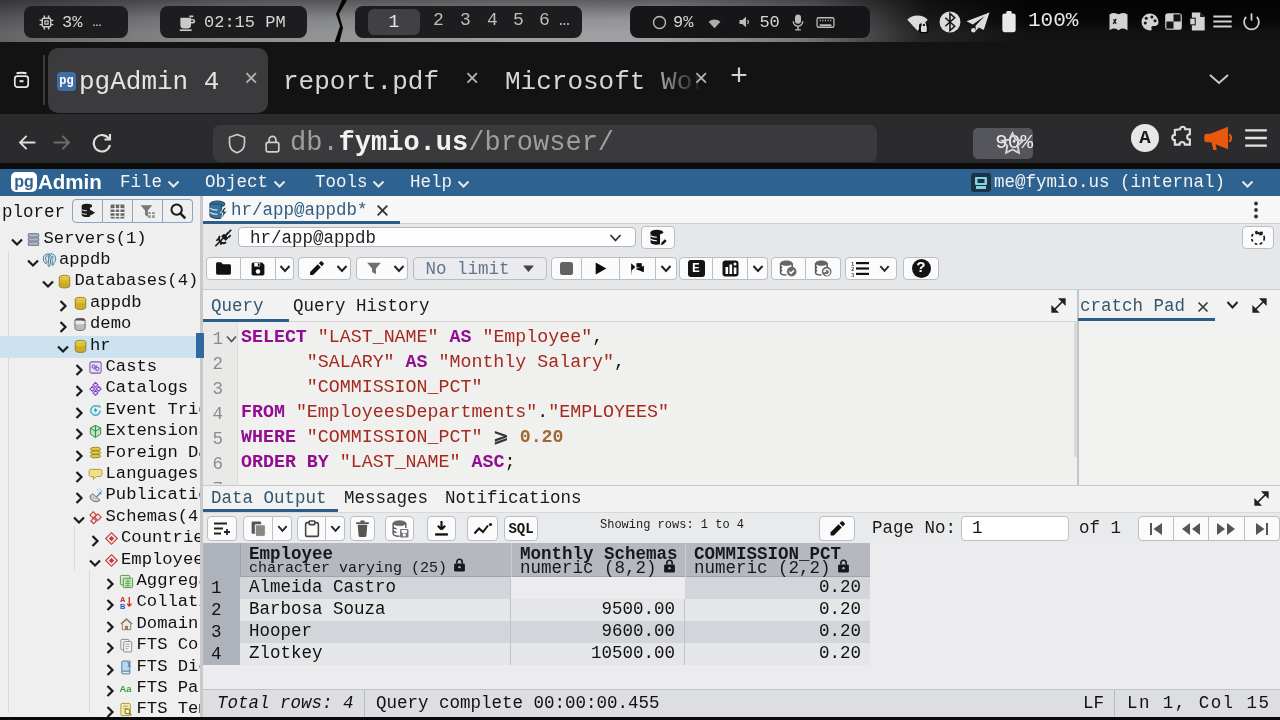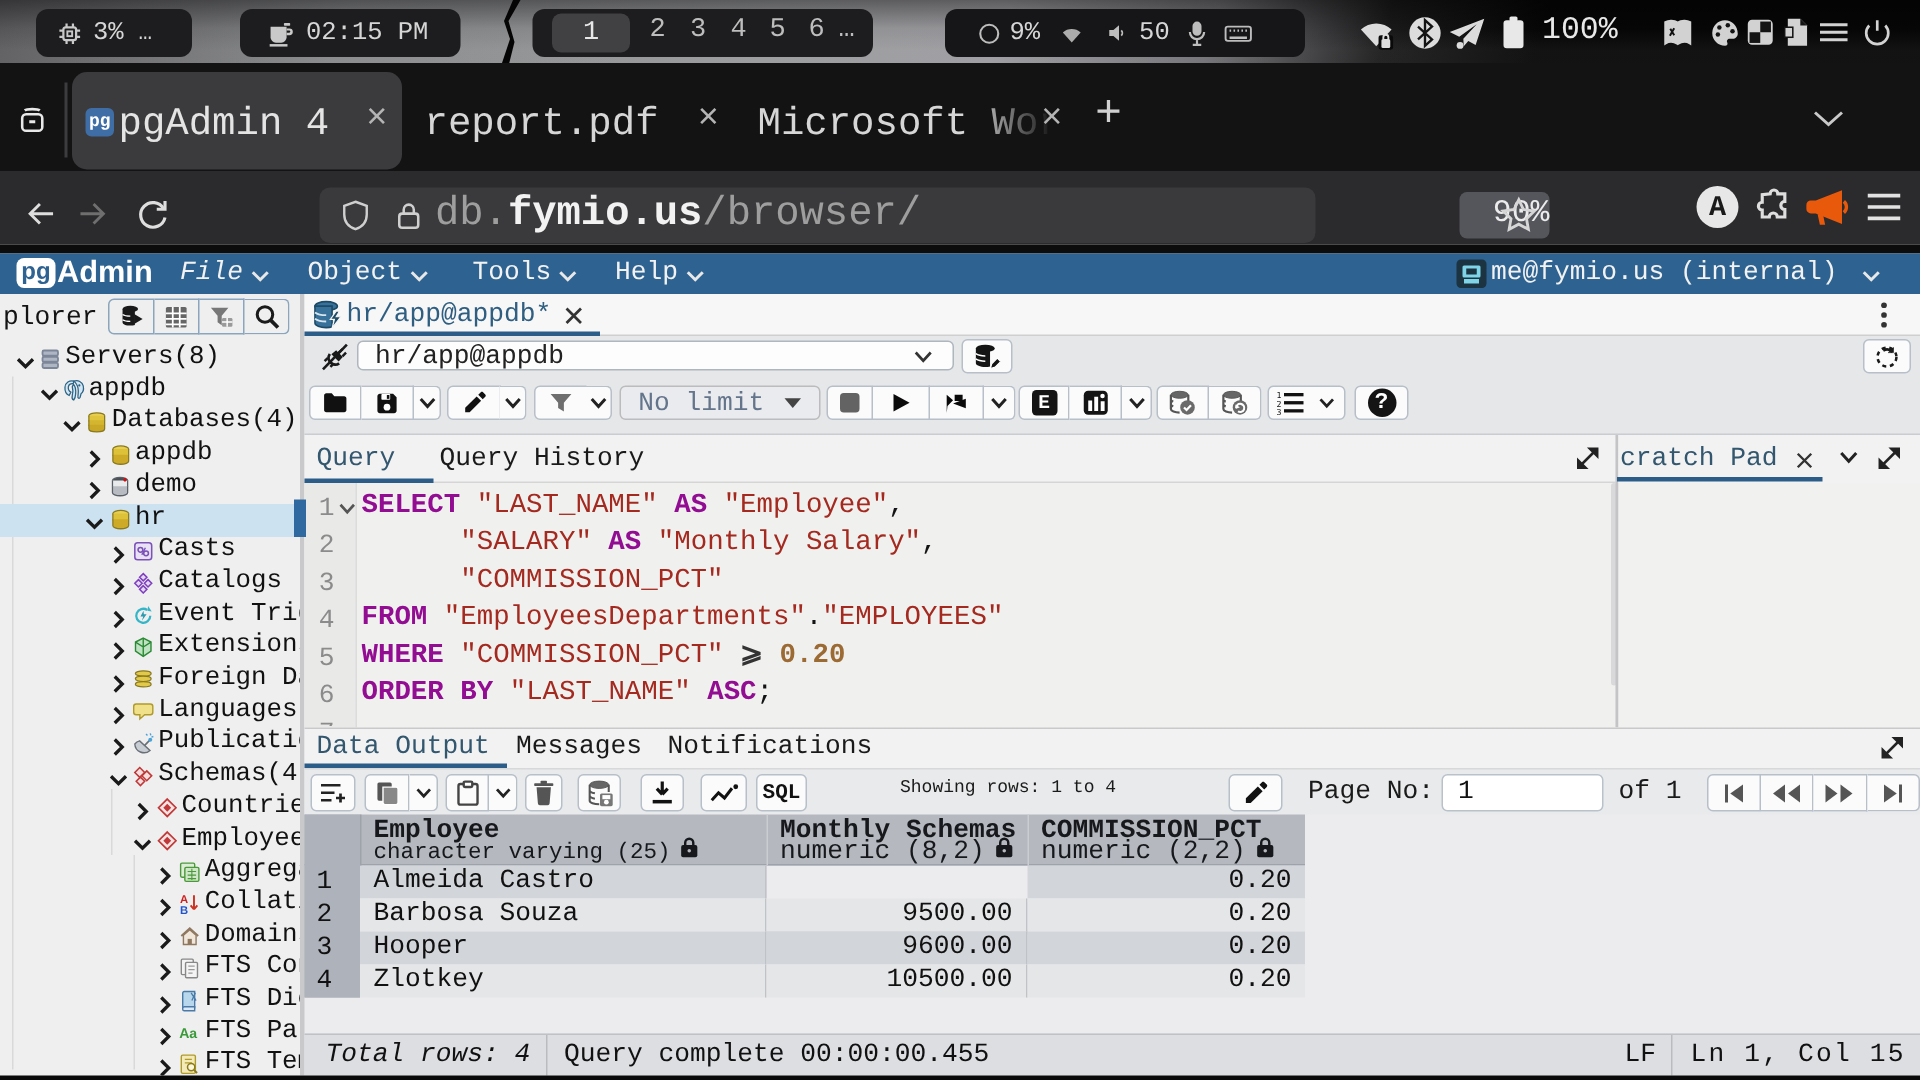--- a/index.html
+++ b/index.html
@@ -201,21 +201,21 @@
       <path d="M21 8 a4 4 0 0 1 0 6" stroke="#e8590c" stroke-width="1.8" fill="none"></path>
     </svg>
   <svg style="position:absolute;left:1243px;top:13px" width="26" height="22" viewBox="0 0 24 20" stroke="#e2e2e2" stroke-width="2.2">
       <path d="M2 3h20M2 10h20M2 17h20"></path>
     </svg>
 </div>
 <div class="abs" style="left:0;top:163px;width:1280px;height:6px;background:#0c0c0c;"></div>
 <div class="abs" id="menubar">
   <div style="position:absolute;left:11px;top:3px;width:26px;height:20px;background:#fff;border-radius:5px;color:#2e6391;font-weight:bold;font-size:16px;text-align:center;line-height:19px;font-family:'Liberation Sans',sans-serif;">pg</div>
   <div style="position:absolute;left:38px;top:1px;font-family:'Liberation Sans',sans-serif;font-weight:bold;font-size:20.5px;color:#fff;">Admin</div>
-  <div style="position:absolute;left:120px;top:3px;font-style:italic;">File</div>
+  <div style="position:absolute;left:120px;top:3px;">File</div>
   <svg style="position:absolute;left:166px;top:10px" width="15" height="11" viewBox="0 0 15 11" fill="none" stroke="#e8e8e8" stroke-width="2">
       <path d="M2.5 2.5 L7.5 7.5 L12.5 2.5"></path>
     </svg>
   <div style="position:absolute;left:205px;top:3px;">Object</div>
   <svg style="position:absolute;left:272px;top:10px" width="15" height="11" viewBox="0 0 15 11" fill="none" stroke="#e8e8e8" stroke-width="2">
       <path d="M2.5 2.5 L7.5 7.5 L12.5 2.5"></path>
     </svg>
   <div style="position:absolute;left:315px;top:3px;">Tools</div>
   <svg style="position:absolute;left:371px;top:10px" width="15" height="11" viewBox="0 0 15 11" fill="none" stroke="#e8e8e8" stroke-width="2">
       <path d="M2.5 2.5 L7.5 7.5 L12.5 2.5"></path>
@@ -273,21 +273,21 @@
         <svg class="chev" style="left:10px" viewBox="0 0 14 14" fill="none" stroke="#1a1a1a" stroke-width="2.2">
           <path d="M2 4.5 L7 9.5 L12 4.5"></path>
         </svg>
         <svg class="ticon" style="left:26.0px" viewBox="0 0 16 16">
           <g fill="none" stroke="#7c8698" stroke-width="1.3">
             <rect x="2.5" y="1.8" width="11" height="3.6" rx="1" fill="#aeb6c4"></rect>
             <rect x="2.5" y="6.2" width="11" height="3.6" rx="1" fill="#aeb6c4"></rect>
             <rect x="2.5" y="10.6" width="11" height="3.6" rx="1" fill="#aeb6c4"></rect>
           </g>
         </svg>
-        <span class="lbl" style="left:43.5px">Servers(8)</span>
+        <span class="lbl" style="left:43.5px">Servers(1)</span>
       </div>
 <div class="trow" style="top:53.9px">
         <svg class="chev" style="left:26px" viewBox="0 0 14 14" fill="none" stroke="#1a1a1a" stroke-width="2.2">
           <path d="M2 4.5 L7 9.5 L12 4.5"></path>
         </svg>
         <svg class="ticon" style="left:41.5px" viewBox="0 0 16 16">
           <path d="M7.8 1.2 C4.6 0.4 1.6 2.2 1.4 5.6 C1.2 8.4 2.6 10.6 4.4 11.4 L5.6 9.0 C4.2 8.2 3.6 6.8 3.8 5.2 C4.0 3.4 5.8 2.6 7.2 3.0 Z" fill="#d4e6f2" stroke="#2c6487" stroke-width="0.9"></path>
           <path d="M7.8 1.2 C10.6 0.2 13.8 1.6 14.4 4.6 C15.0 7.6 14.0 9.4 12.8 10.2 L12.2 12.6 C11.6 13.8 10.4 13.4 10.6 12.2 L10.8 10.0 C11.0 7.4 10.8 5.0 9.6 3.4 C9.0 2.4 8.4 1.6 7.8 1.2 Z" fill="#d4e6f2" stroke="#2c6487" stroke-width="0.9"></path>
           <path d="M7.4 3.4 C8.8 4.8 9.2 7.4 9.0 10.2 C8.9 12.2 8.4 13.6 7.6 14.6 C6.6 14.2 6.2 13.0 6.6 11.4 C7.0 9.6 7.2 7.0 6.6 5.2 Z" fill="#d4e6f2" stroke="#2c6487" stroke-width="0.9"></path>
           <circle cx="11.6" cy="4.2" r="0.8" fill="#2c6487"></circle>

